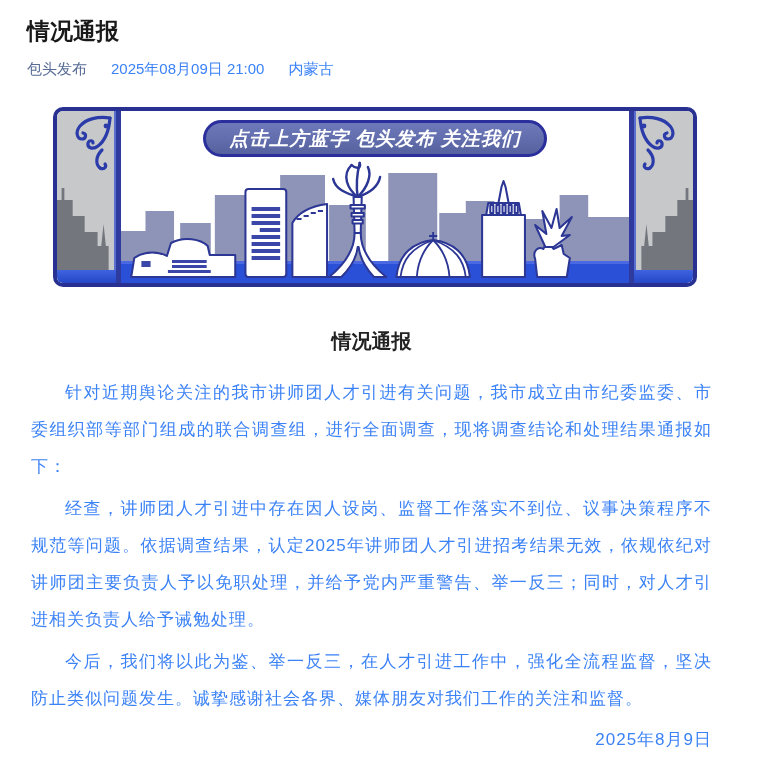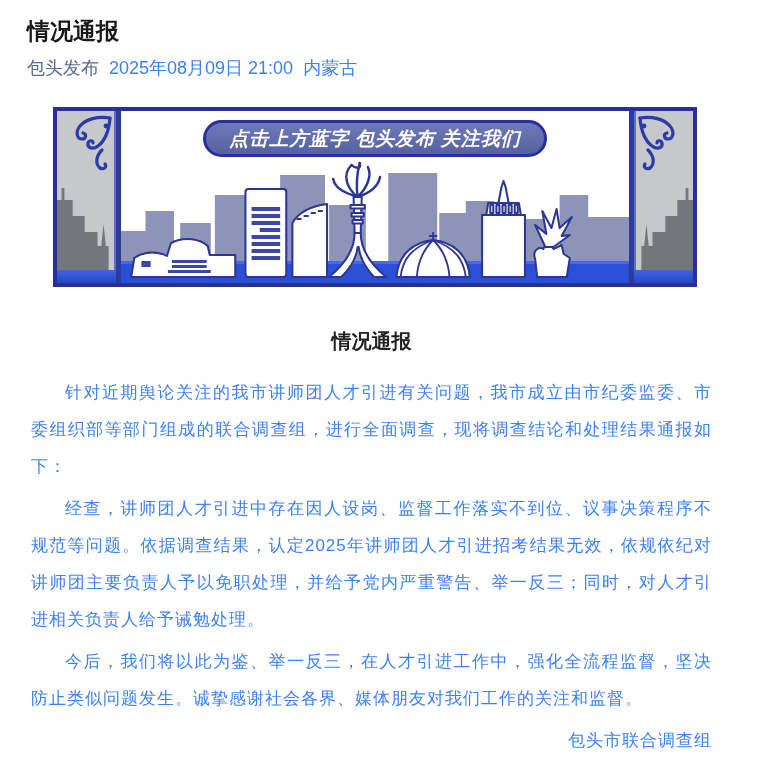--- a/index.html
+++ b/index.html
@@ -10,32 +10,32 @@
   }
   .page { width: 773px; height: 764px; background: #fff; }
 
   
   .title {
     margin: 14px 28px 0 27px;
     font-size: 23px; line-height: 34px; font-weight: bold; color: #191919;
   }
   .meta {
     margin: 10px 28px 0 27px;
-    font-size: 18px; line-height: 21px;
-    display: flex; align-items: baseline; gap: 10px;
+    font-size: 15px; line-height: 21px;
+    display: flex; align-items: baseline; gap: 24px;
   }
   .meta .account { color: #576b95; text-decoration: none; cursor: pointer; }
   .meta .gray { color: #3b82f6; }
 
   
   .banner {
     position: relative;
     margin: 28px 0 0 53px;
     width: 644px; height: 180px;
-    border: 4px solid #283191; border-radius: 0;
+    border: 4px solid #283191; border-radius: 10px;
     background: #ffffff;
     display: flex; overflow: hidden;
     cursor: pointer;
   }
   .side {
     position: relative; width: 64px; height: 100%;
     background: #c6c8ca; overflow: hidden; flex: 0 0 auto;
   }
   .side.left  { border-right: 5px solid #2e3a9e; box-shadow: inset -2px 0 0 #5a6fd0; }
   .side.right { border-left: 5px solid #2e3a9e; box-shadow: inset 2px 0 0 #5a6fd0; }
@@ -238,17 +238,16 @@
       </svg>
       <div class="waterstrip"></div>
     </div>
   </div>
 
   <div class="article">
     <h2>情况通报</h2>
     <p>针对近期舆论关注的我市讲师团人才引进有关问题，我市成立由市纪委监委、市委组织部等部门组成的联合调查组，进行全面调查，现将调查结论和处理结果通报如下：</p>
     <p>经查，讲师团人才引进中存在因人设岗、监督工作落实不到位、议事决策程序不规范等问题。依据调查结果，认定2025年讲师团人才引进招考结果无效，依规依纪对讲师团主要负责人予以免职处理，并给予党内严重警告、举一反三；同时，对人才引进相关负责人给予诫勉处理。</p>
     <p>今后，我们将以此为鉴、举一反三，在人才引进工作中，强化全流程监督，坚决防止类似问题发生。诚挚感谢社会各界、媒体朋友对我们工作的关注和监督。</p>
-    <p class="sig first">包头市联合调查组</p>
     <p class="sig">2025年8月9日</p>
   </div>
 
 </div>
 
 </body></html>

